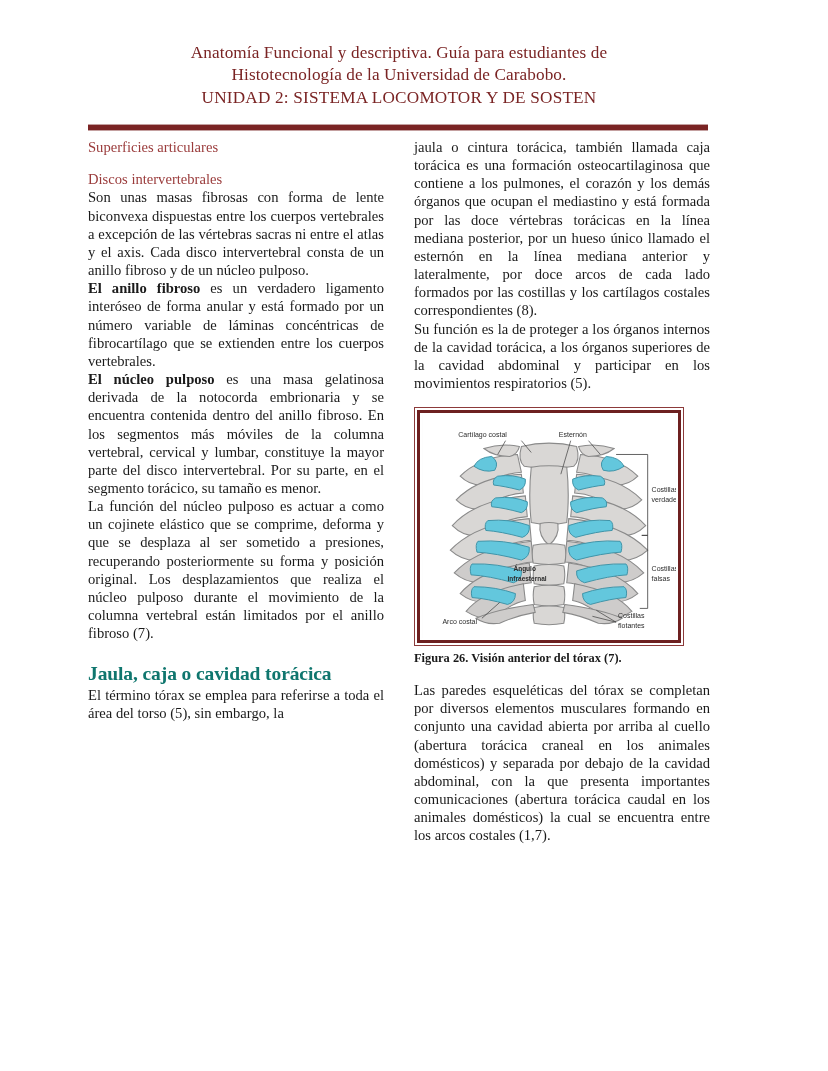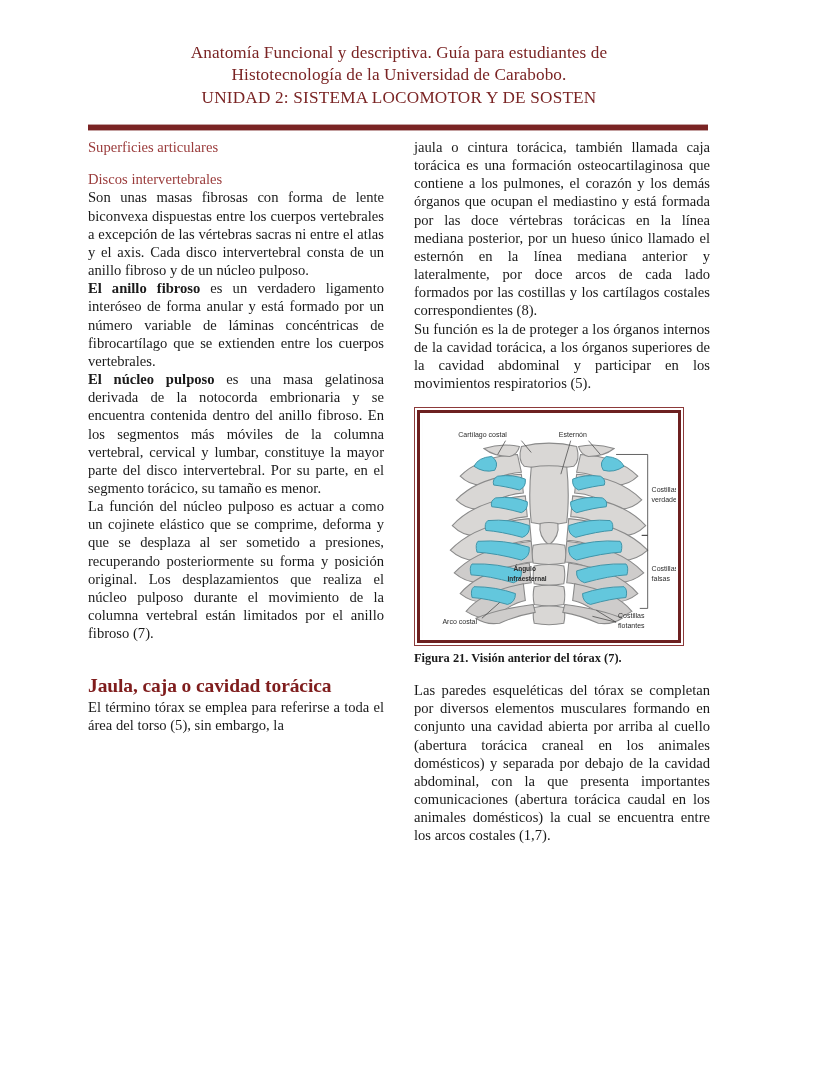--- a/index.html
+++ b/index.html
@@ -84,24 +84,24 @@
 
   .subhead {
     margin: 0;
     font-size: 14.6px;
     line-height: 1.25;
     color: #9a3b3b;
   }
   .subhead.spaced { margin-top: 14px; }
 
   .section-title {
-    margin: 32px 0 0 0;
+    margin: 20px 0 0 0;
     font-size: 19.5px;
     font-weight: bold;
-    color: #7f1d1d;
+    color: #0f766e;
     line-height: 1.2;
     letter-spacing: -0.1px;
   }
 
   b, strong { font-weight: bold; }
 
   
   .figure {
     margin-top: 15px;
     width: 270px;
@@ -274,19 +274,19 @@
                 <text class="lbl" x="198" y="216">flotantes</text>
 
                 <text class="lbl" x="20" y="212">Arco costal</text>
 
                 <text class="lbl-i" x="92" y="158">Ángulo</text>
                 <text class="lbl-i" x="86" y="168">infraesternal</text>
               </svg>
             </div>
           </div>
         </div>
-        <div class="fig-caption">Figura 21. Visión anterior del tórax (7).</div>
+        <div class="fig-caption">Figura 26. Visión anterior del tórax (7).</div>
       </div>
 
       <p class="body" style="margin-top:15px;">Las paredes esqueléticas del tórax se completan por diversos elementos musculares formando en conjunto una cavidad abierta por arriba al cuello (abertura torácica craneal en los animales domésticos) y separada por debajo de la cavidad abdominal, con la que presenta importantes comunicaciones (abertura torácica caudal en los animales domésticos) la cual se encuentra entre los arcos costales (1,7).</p>
     </div>
   </div>
 </div>
 
 </body></html>

